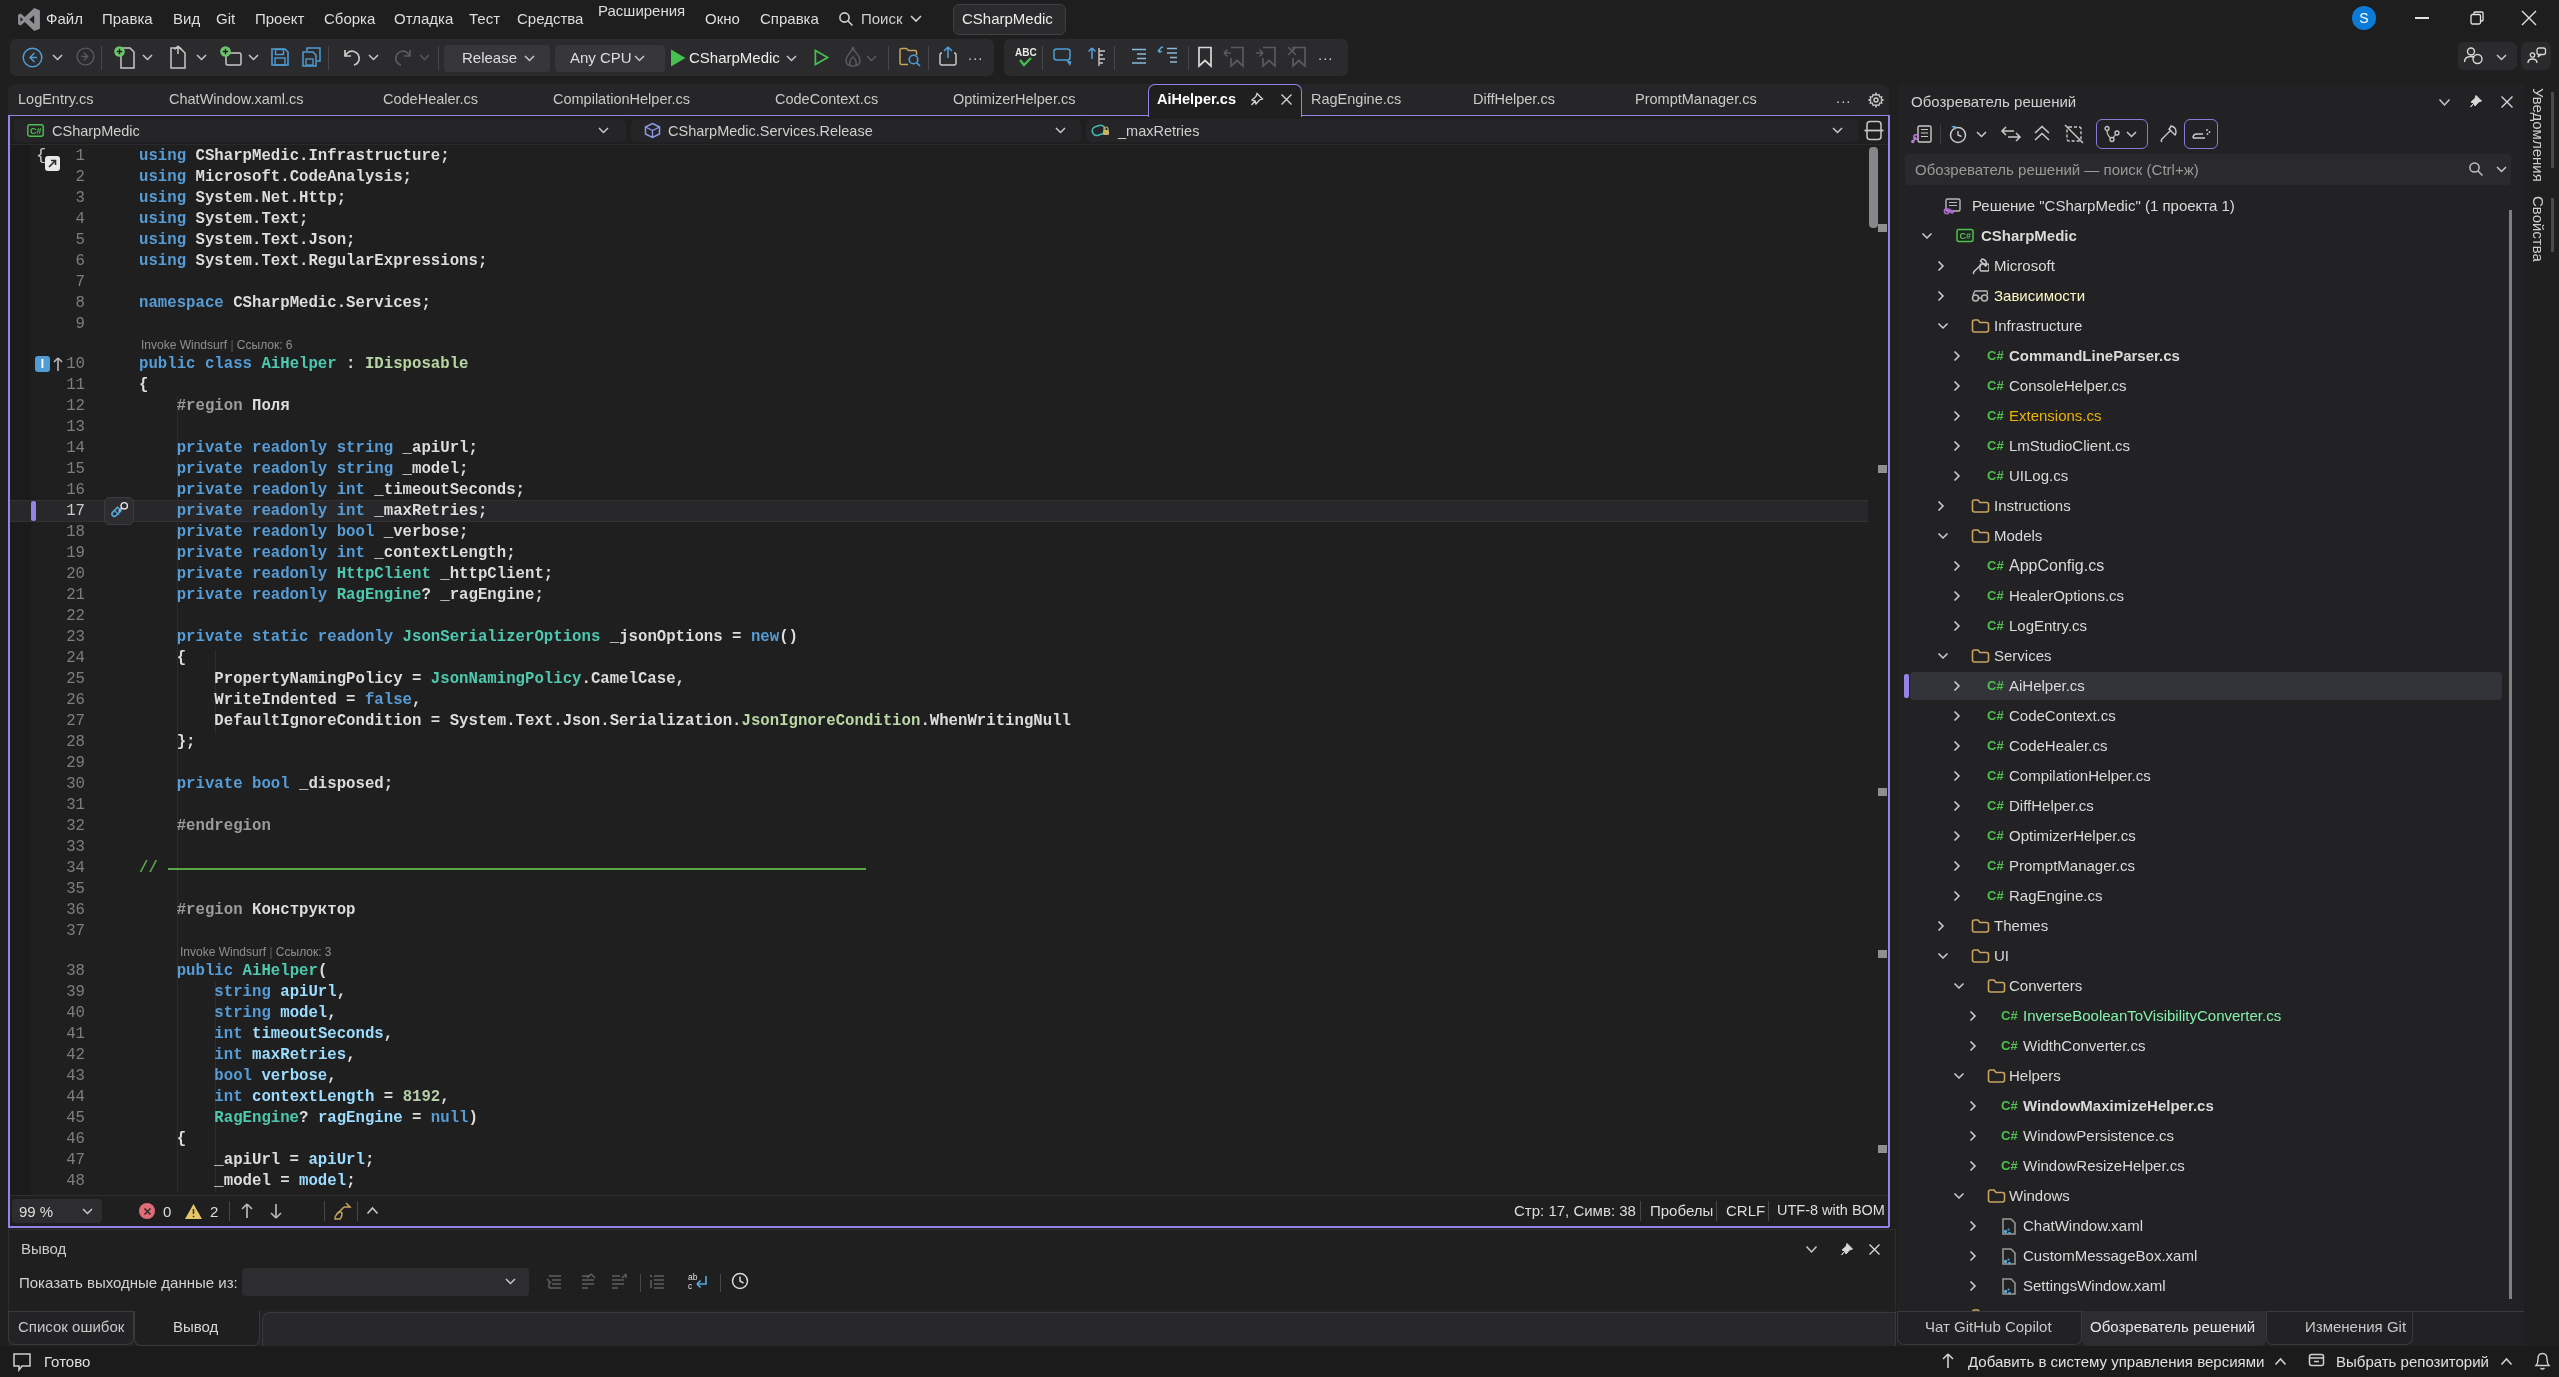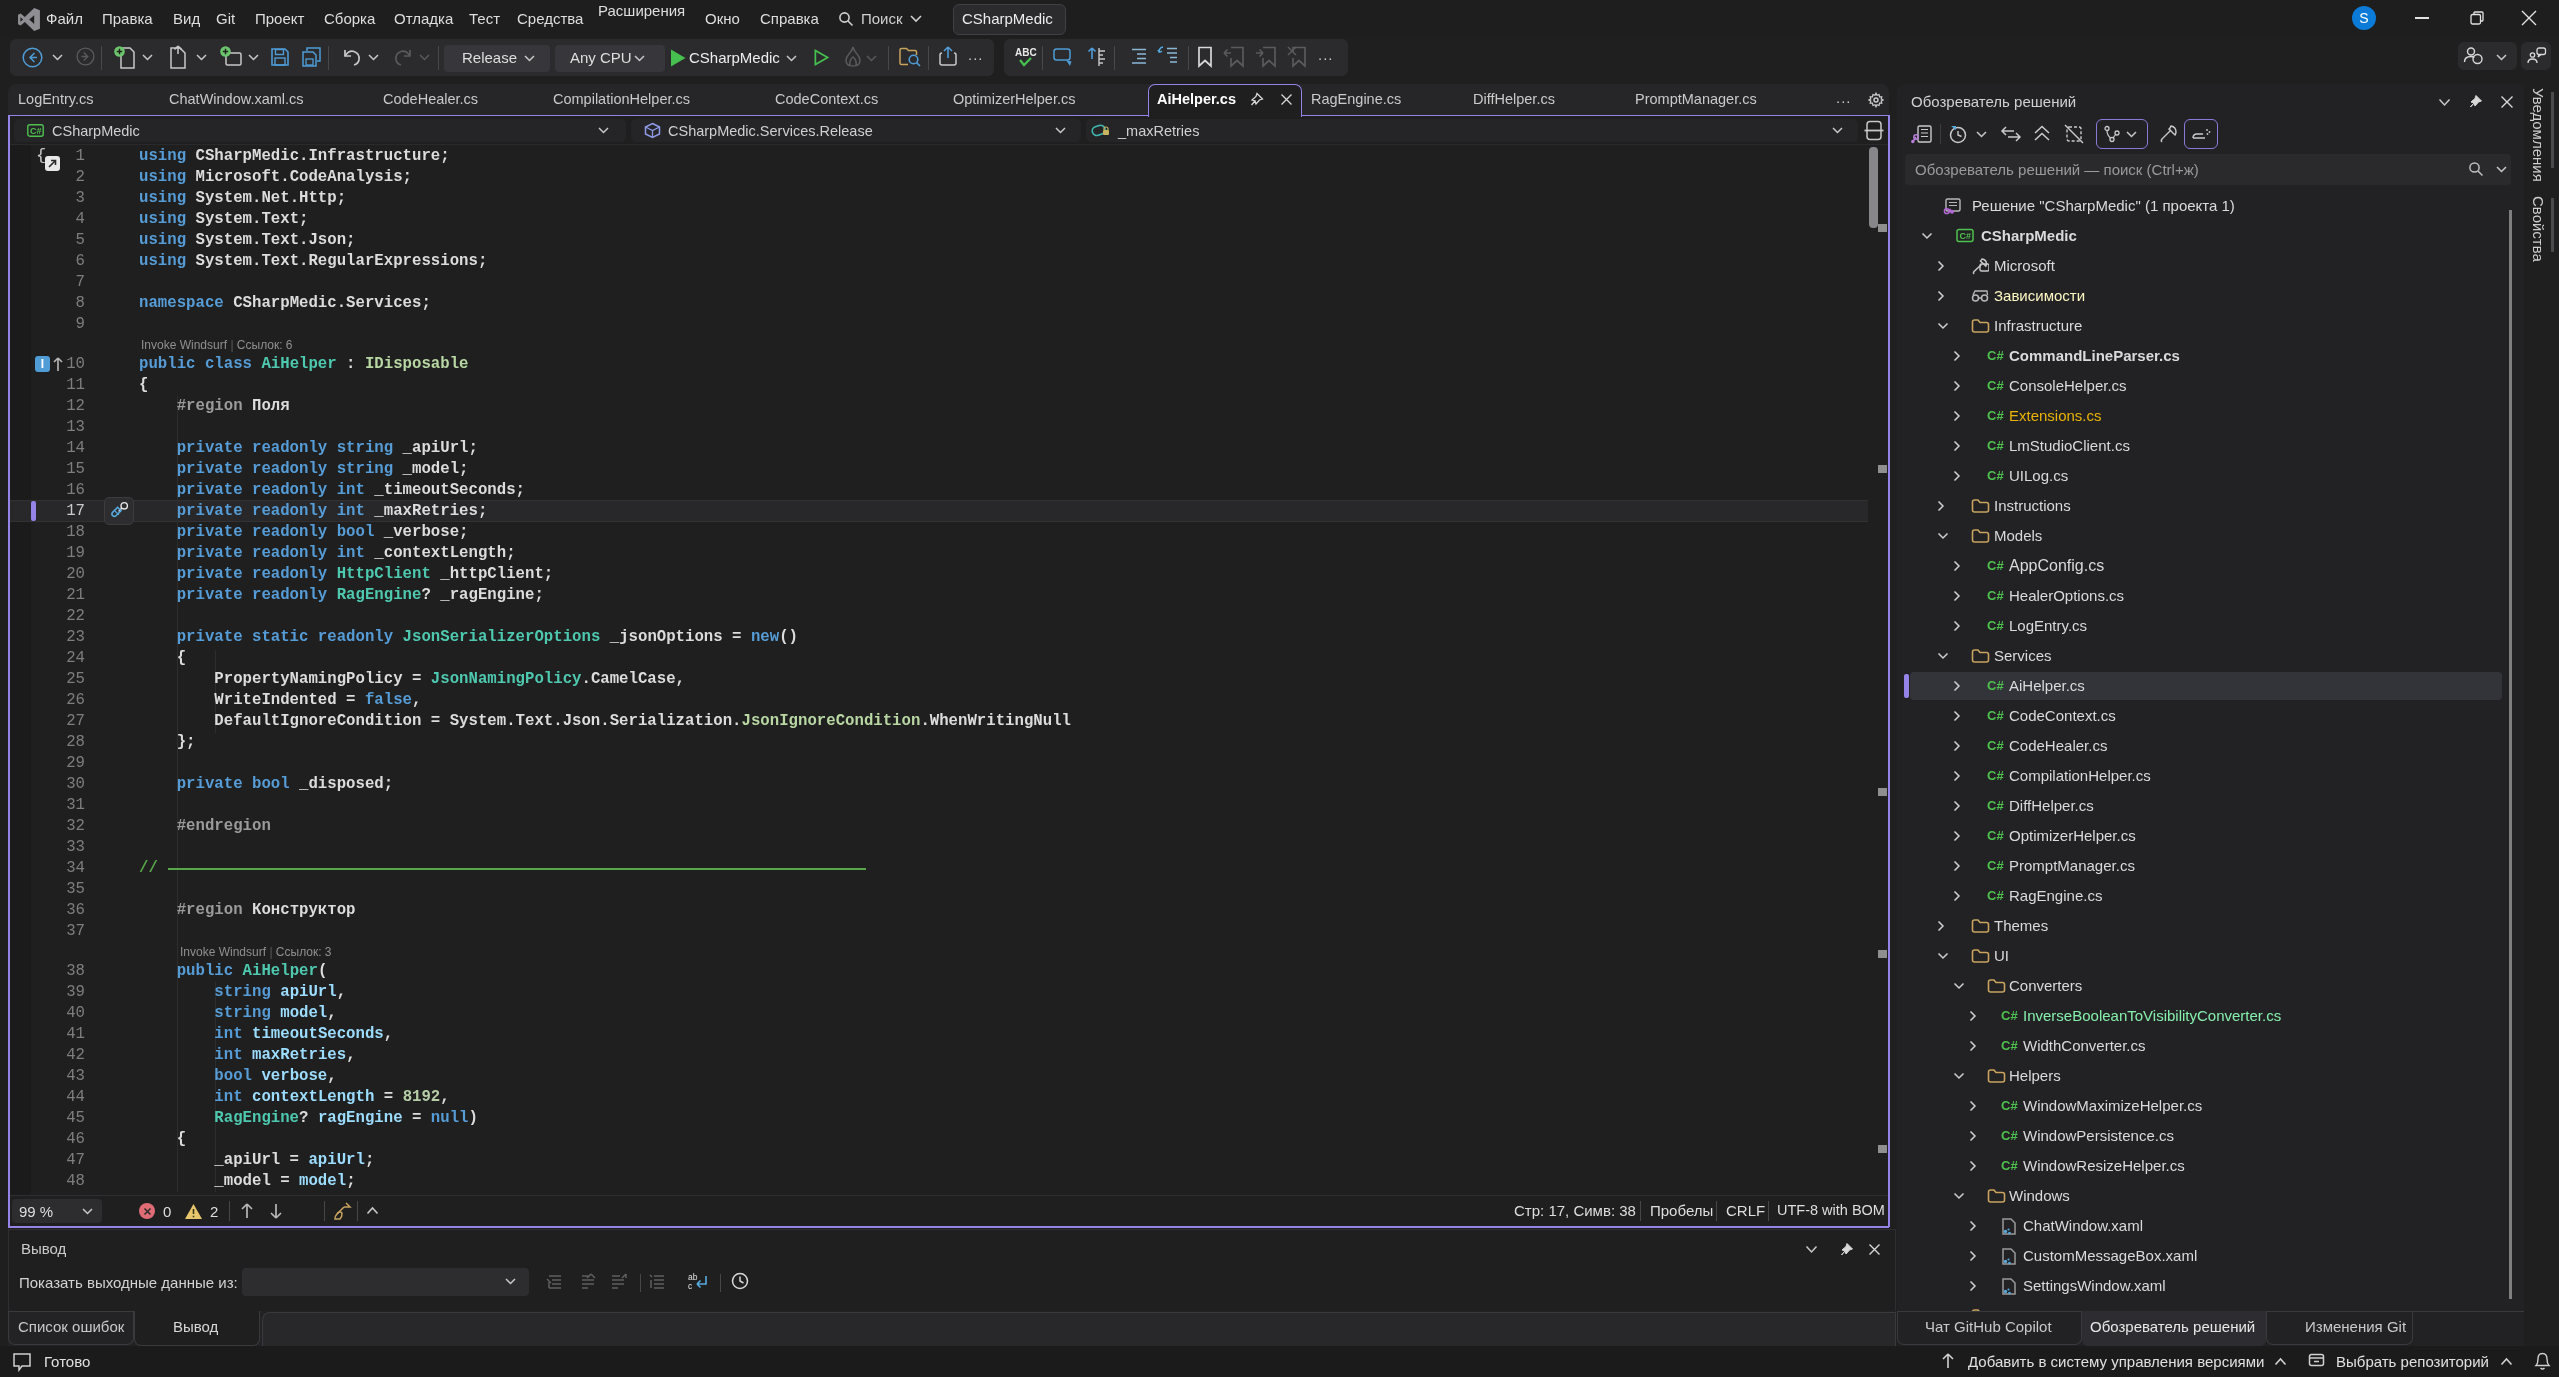--- a/index.html
+++ b/index.html
@@ -740,21 +740,21 @@
       <path d="M1.5 1.5 L6 6 L10.5 1.5" fill="none" stroke="#cfcfcf" stroke-width="1.5"></path>
     </svg>
 <svg class="abs" style="left:90px;top:880px" width="19" height="16" viewBox="0 0 19 16">
       <path d="M1.5 4 Q1.5 2 3.5 2 L7 2 L9 4.5 L15.5 4.5 Q17.5 4.5 17.5 6.5 L17.5 12 Q17.5 14 15.5 14 L3.5 14 Q1.5 14 1.5 12 Z" fill="none" stroke="#c8a45f" stroke-width="1.6"></path>
     </svg>
 <div class="abs" style="left:112px;top:879px;font-size:15px;font-weight:normal;color:#dadada;white-space:nowrap">Helpers</div>
 <svg class="abs" style="left:72px;top:912px" width="8" height="12" viewBox="0 0 8 12">
       <path d="M1.5 1.5 L6 6 L1.5 10.5" fill="none" stroke="#cfcfcf" stroke-width="1.5"></path>
     </svg>
 <div class="abs" style="left:104px;top:910px;font-size:13px;font-weight:bold;color:#4ec14e;font-family:'Liberation Sans'">C#</div>
-<div class="abs" style="left:126px;top:909px;font-size:15px;font-weight:normal;color:#dadada;white-space:nowrap">WindowMaximizeHelper.cs</div>
+<div class="abs" style="left:126px;top:909px;font-size:15px;font-weight:bold;color:#dadada;white-space:nowrap">WindowMaximizeHelper.cs</div>
 <svg class="abs" style="left:72px;top:942px" width="8" height="12" viewBox="0 0 8 12">
       <path d="M1.5 1.5 L6 6 L1.5 10.5" fill="none" stroke="#cfcfcf" stroke-width="1.5"></path>
     </svg>
 <div class="abs" style="left:104px;top:940px;font-size:13px;font-weight:bold;color:#4ec14e;font-family:'Liberation Sans'">C#</div>
 <div class="abs" style="left:126px;top:939px;font-size:15px;font-weight:normal;color:#dadada;white-space:nowrap">WindowPersistence.cs</div>
 <svg class="abs" style="left:72px;top:972px" width="8" height="12" viewBox="0 0 8 12">
       <path d="M1.5 1.5 L6 6 L1.5 10.5" fill="none" stroke="#cfcfcf" stroke-width="1.5"></path>
     </svg>
 <div class="abs" style="left:104px;top:970px;font-size:13px;font-weight:bold;color:#4ec14e;font-family:'Liberation Sans'">C#</div>
 <div class="abs" style="left:126px;top:969px;font-size:15px;font-weight:normal;color:#dadada;white-space:nowrap">WindowResizeHelper.cs</div>

